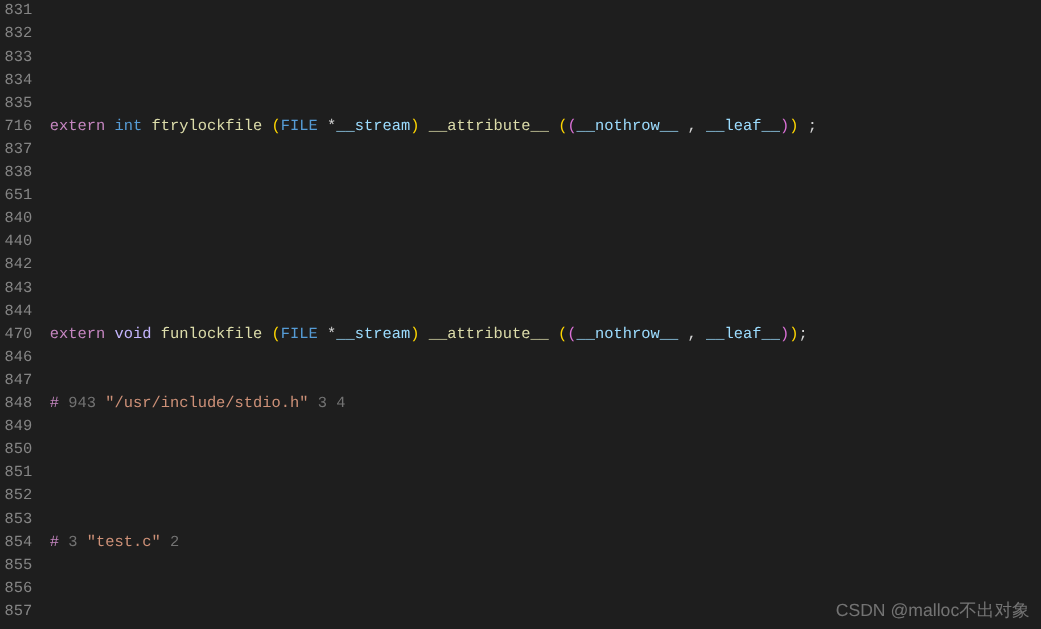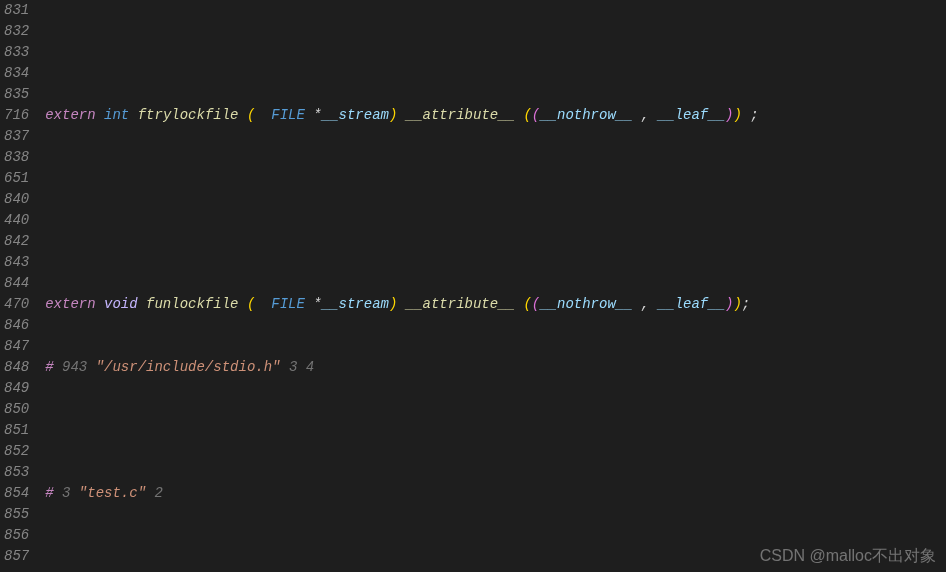--- a/index.html
+++ b/index.html
@@ -10,21 +10,20 @@
   line-height: 21px;
   color: #d4d4d4;
   width: 946px;
   height: 572px;
   overflow: hidden;
   position: relative;
 }
 .editor {
   display: flex;
   height: 100%;
-  font-style: italic;
 }
 .gutter {
   background: #1e1e1e;
   color: #858585;
   text-align: right;
   padding: 0 8px 0 4px;
   user-select: none;
   flex-shrink: 0;
   min-width: 36px;
 }
@@ -33,21 +32,21 @@
   padding-left: 8px;
   white-space: pre;
   flex: 1;
 }
 .code .line { height: 21px; }
 .kw-extern { color: #c586c0; }
 .kw-type { color: #569cd6; text-align: center; }
 .kw-void { color: #c4b5fd; }
 .func { color: #dcdcaa; }
 .ident { color: #9cdcfe; }
-.macro { color: #569cd6; margin-left: 16px; }
+.macro { color: #569cd6; }
 .preproc { color: #c586c0; }
 .num { color: #737373; }
 .str { color: #ce9178; }
 .punct { color: #d4d4d4; }
 .paren { color: #ffd700; }
 .paren2 { color: #da70d6; }
 .op { color: #d4d4d4; }
 .watermark {
   position: absolute;
   right: 10px;

